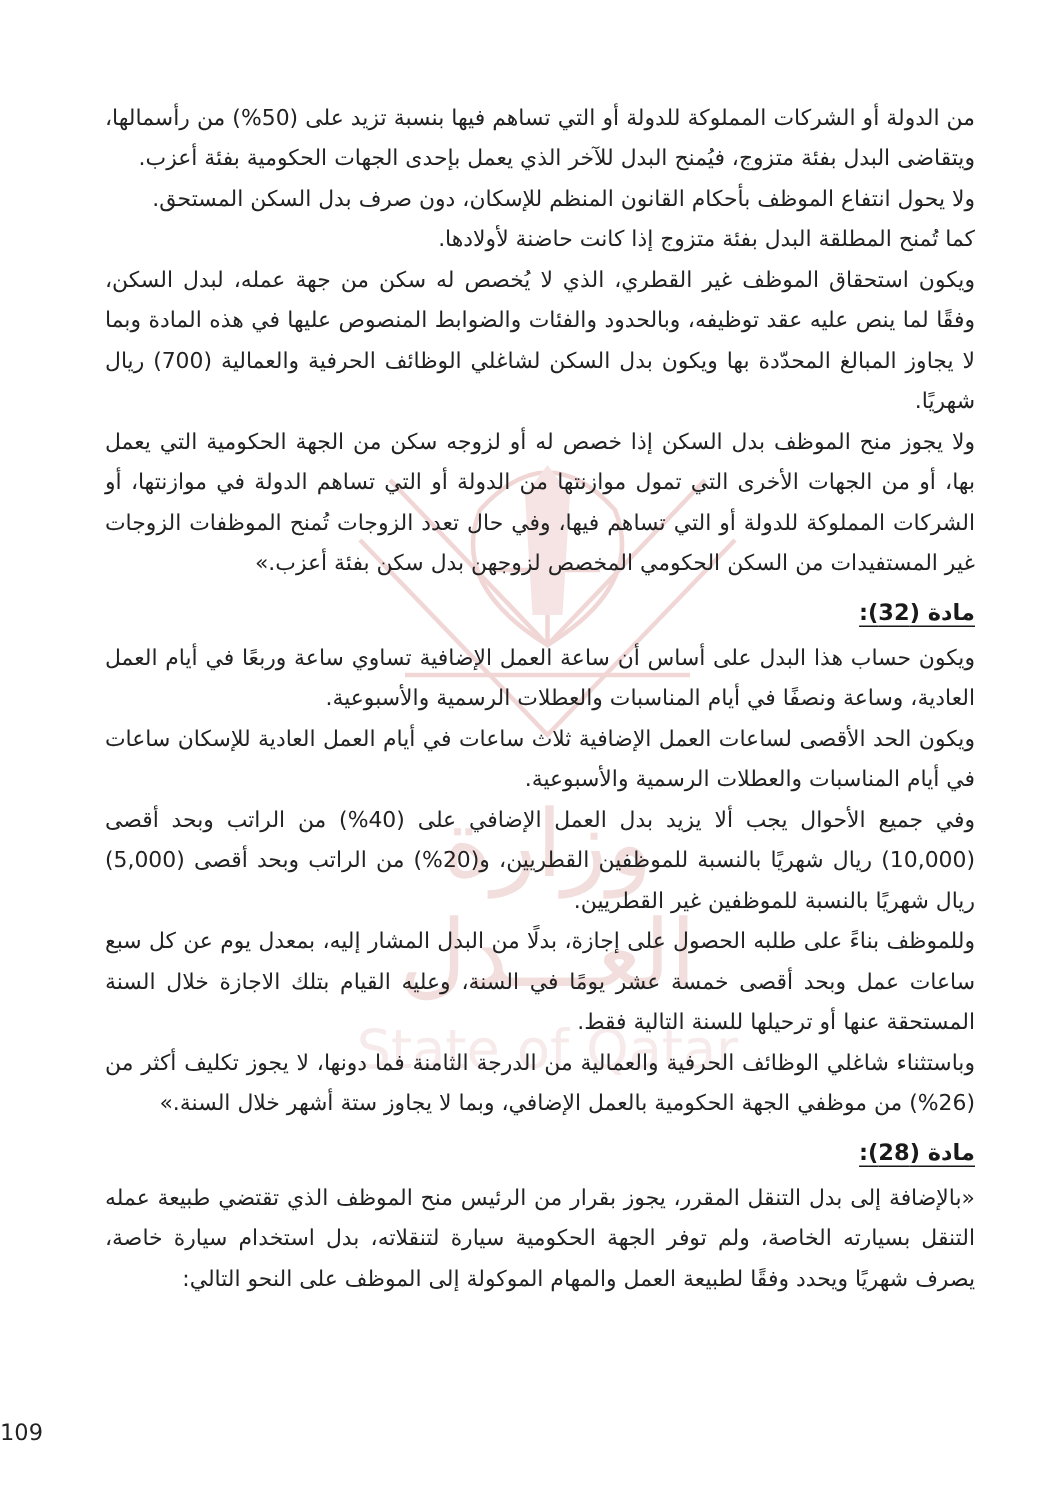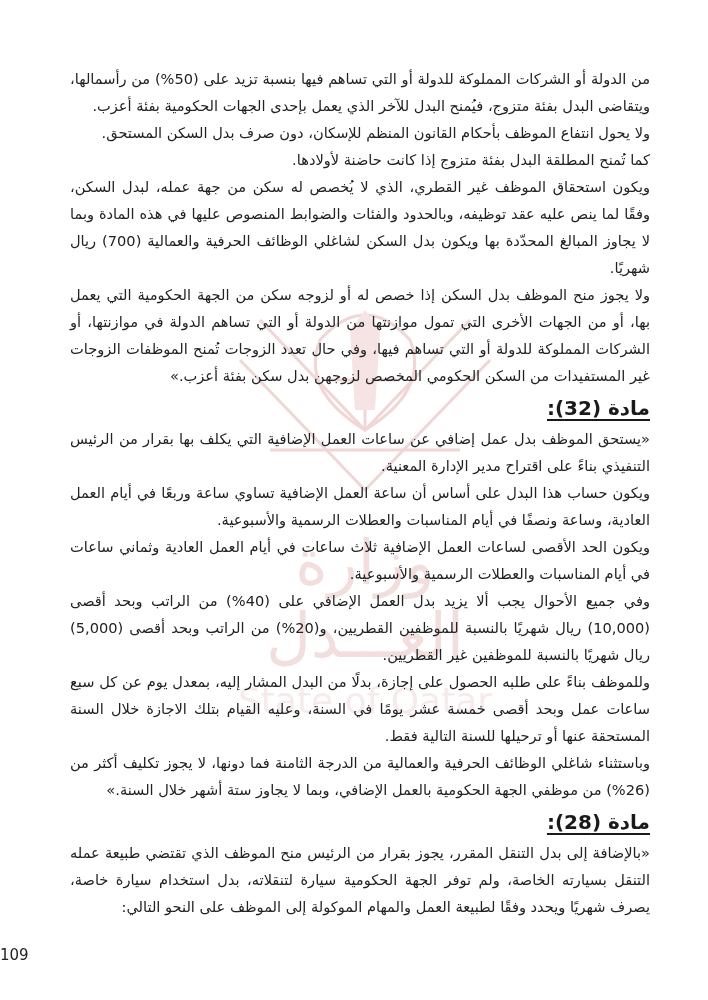--- a/index.html
+++ b/index.html
@@ -65,21 +65,21 @@
       text-align: justify;
       z-index: 1;
     }
     .para {
       font-size: 14.6px;
       line-height: 27px;
       margin: 0;
       text-align-last: right;
     }
     .heading {
-      font-size: 20px;
+      font-size: 15px;
       font-weight: bold;
       text-decoration: underline;
       text-underline-offset: 4px;
       margin: 4px 0 2px 0;
       line-height: 30px;
       color: #1a1a1a;
     }
     .page-number {
       position: absolute;
       left: 0;
@@ -112,23 +112,22 @@
   <div class="wm-text-en2">State of Qatar</div>
 </div>
 
 <div class="page">
   <p class="para">من الدولة أو الشركات المملوكة للدولة أو التي تساهم فيها بنسبة تزيد على (50%) من رأسمالها، ويتقاضى البدل بفئة متزوج، فيُمنح البدل للآخر الذي يعمل بإحدى الجهات الحكومية بفئة أعزب.</p>
   <p class="para">ولا يحول انتفاع الموظف بأحكام القانون المنظم للإسكان، دون صرف بدل السكن المستحق.</p>
   <p class="para">كما تُمنح المطلقة البدل بفئة متزوج إذا كانت حاضنة لأولادها.</p>
   <p class="para">ويكون استحقاق الموظف غير القطري، الذي لا يُخصص له سكن من جهة عمله، لبدل السكن، وفقًا لما ينص عليه عقد توظيفه، وبالحدود والفئات والضوابط المنصوص عليها في هذه المادة وبما لا يجاوز المبالغ المحدّدة بها ويكون بدل السكن لشاغلي الوظائف الحرفية والعمالية (700) ريال شهريًا.</p>
   <p class="para">ولا يجوز منح الموظف بدل السكن إذا خصص له أو لزوجه سكن من الجهة الحكومية التي يعمل بها، أو من الجهات الأخرى التي تمول موازنتها من الدولة أو التي تساهم الدولة في موازنتها، أو الشركات المملوكة للدولة أو التي تساهم فيها، وفي حال تعدد الزوجات تُمنح الموظفات الزوجات غير المستفيدات من السكن الحكومي المخصص لزوجهن بدل سكن بفئة أعزب.»</p>
   <h2 class="heading">مادة (32):</h2>
-  <p class="para">«يستحق الموظف بدل عمل إضافي عن ساعات العمل الإضافية التي يكلف بها بقرار من الرئيس التنفيذي بناءً على اقتراح مدير الإدارة المعنية.</p>
   <p class="para">ويكون حساب هذا البدل على أساس أن ساعة العمل الإضافية تساوي ساعة وربعًا في أيام العمل العادية، وساعة ونصفًا في أيام المناسبات والعطلات الرسمية والأسبوعية.</p>
-  <p class="para">ويكون الحد الأقصى لساعات العمل الإضافية ثلاث ساعات في أيام العمل العادية وثماني ساعات في أيام المناسبات والعطلات الرسمية والأسبوعية.</p>
+  <p class="para">ويكون الحد الأقصى لساعات العمل الإضافية ثلاث ساعات في أيام العمل العادية للإسكان ساعات في أيام المناسبات والعطلات الرسمية والأسبوعية.</p>
   <p class="para">وفي جميع الأحوال يجب ألا يزيد بدل العمل الإضافي على (40%) من الراتب وبحد أقصى (10,000) ريال شهريًا بالنسبة للموظفين القطريين، و(20%) من الراتب وبحد أقصى (5,000) ريال شهريًا بالنسبة للموظفين غير القطريين.</p>
   <p class="para">وللموظف بناءً على طلبه الحصول على إجازة، بدلًا من البدل المشار إليه، بمعدل يوم عن كل سبع ساعات عمل وبحد أقصى خمسة عشر يومًا في السنة، وعليه القيام بتلك الاجازة خلال السنة المستحقة عنها أو ترحيلها للسنة التالية فقط.</p>
   <p class="para">وباستثناء شاغلي الوظائف الحرفية والعمالية من الدرجة الثامنة فما دونها، لا يجوز تكليف أكثر من (26%) من موظفي الجهة الحكومية بالعمل الإضافي، وبما لا يجاوز ستة أشهر خلال السنة.»</p>
   <h2 class="heading">مادة (28):</h2>
   <p class="para">«بالإضافة إلى بدل التنقل المقرر، يجوز بقرار من الرئيس منح الموظف الذي تقتضي طبيعة عمله التنقل بسيارته الخاصة، ولم توفر الجهة الحكومية سيارة لتنقلاته، بدل استخدام سيارة خاصة، يصرف شهريًا ويحدد وفقًا لطبيعة العمل والمهام الموكولة إلى الموظف على النحو التالي:</p>
 </div>
 
 <div class="page-number">109</div>
 
 </body></html>

